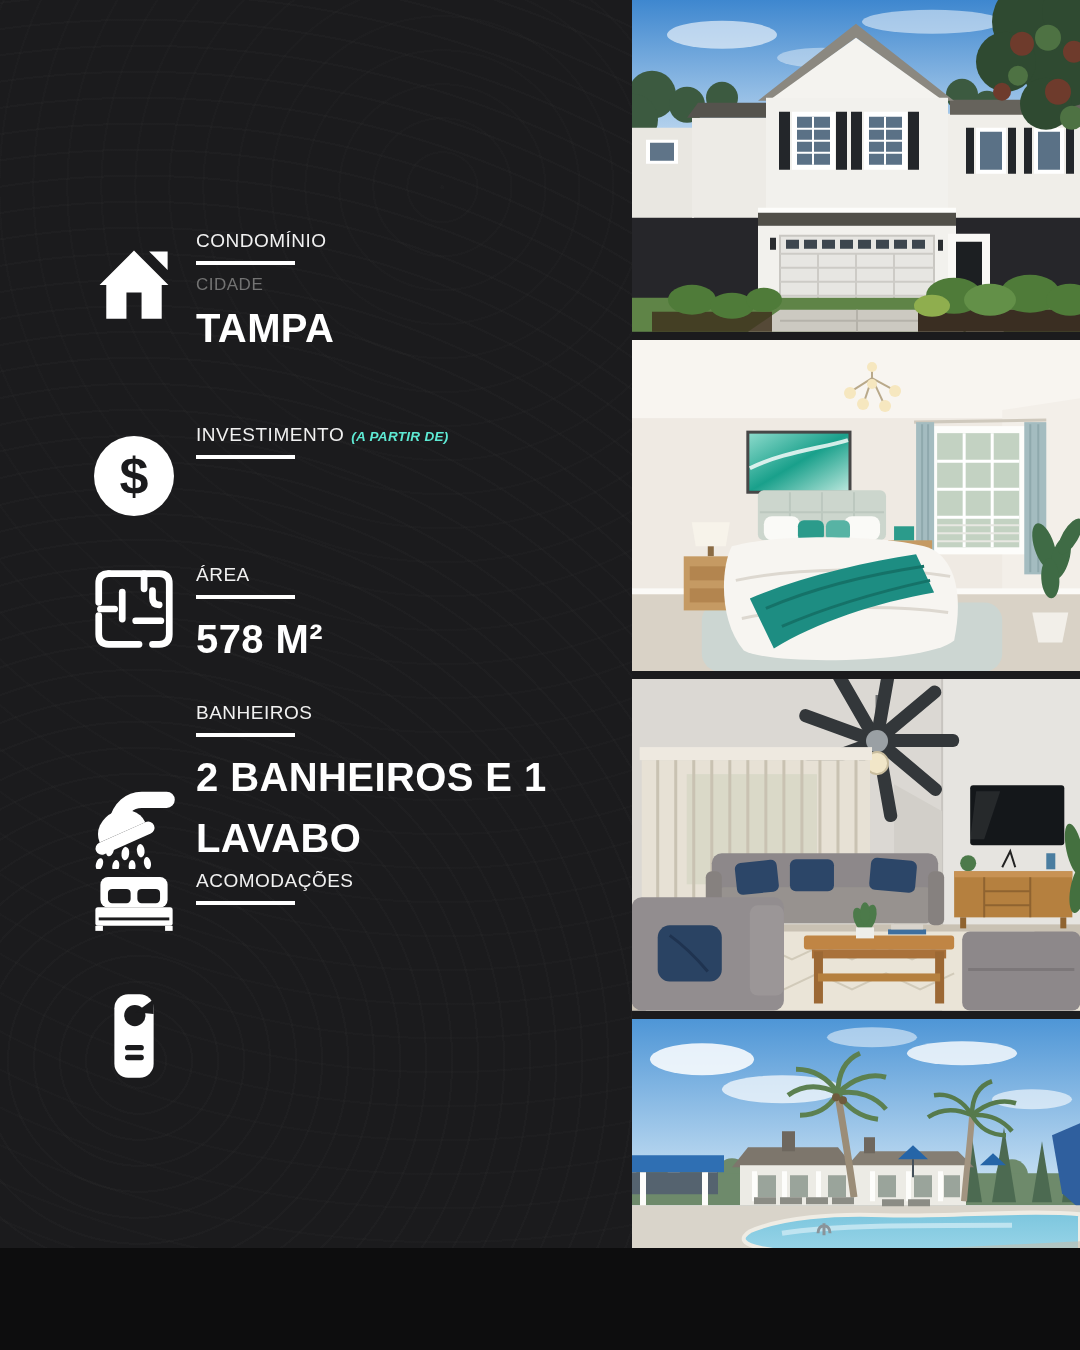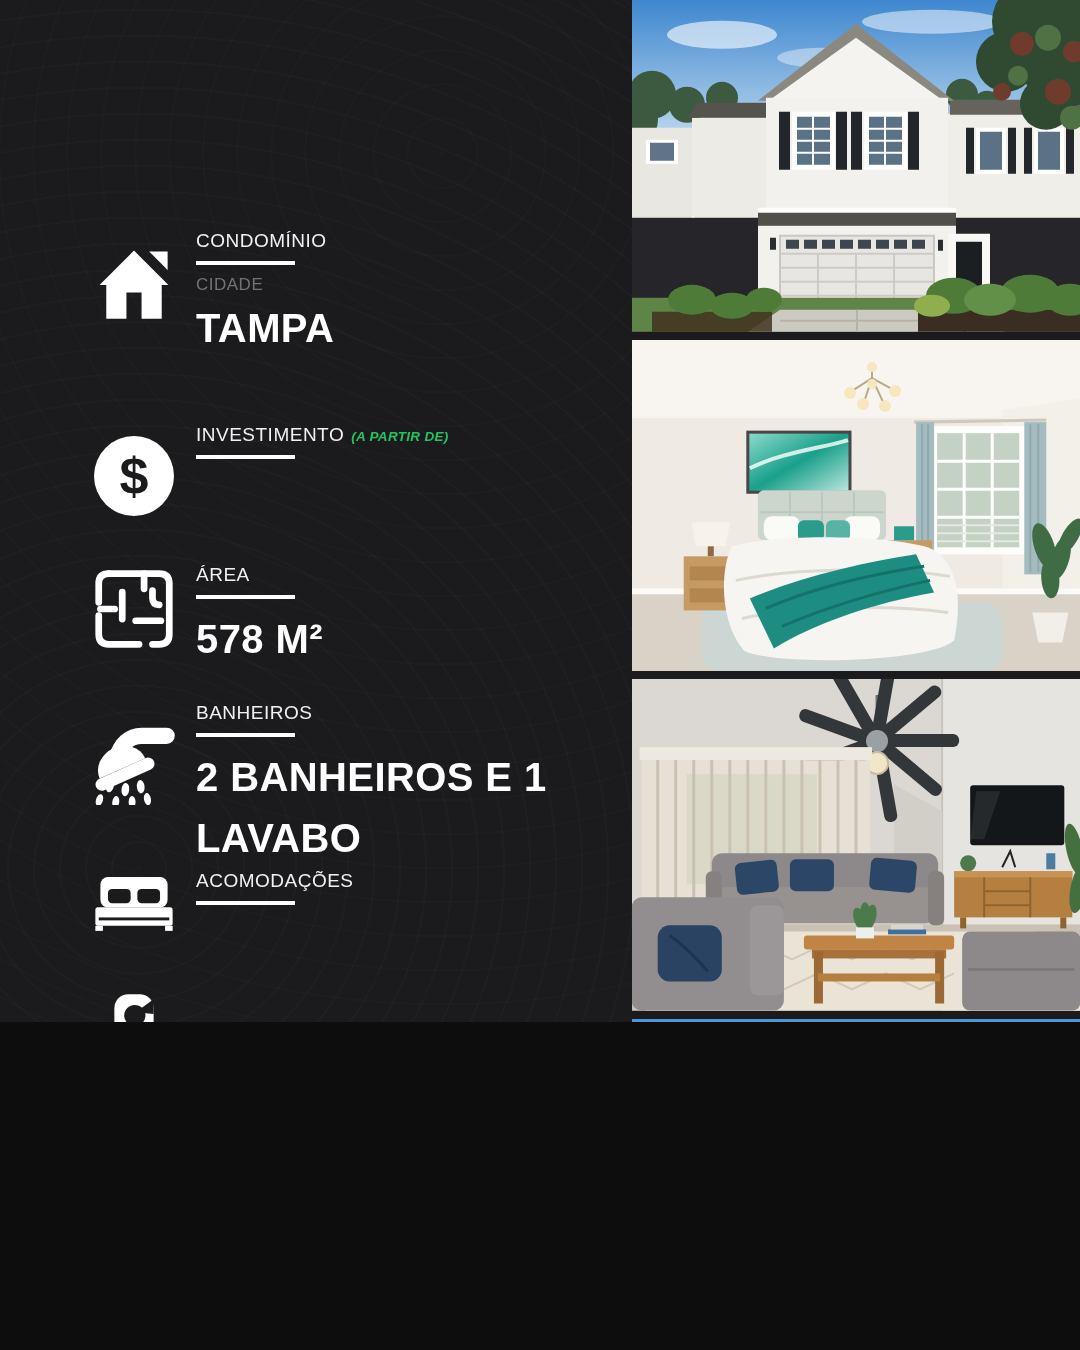--- a/index.html
+++ b/index.html
@@ -1,45 +1,45 @@
 <!DOCTYPE html>
 <html><head>
 <meta charset="utf-8">
 <style>
   html,body{margin:0;padding:0;background:#0d0d0e;}
   .poster{
-    position:relative;width:1080px;height:1022px;overflow:hidden;
+    position:relative;width:1080px;height:1248px;overflow:hidden;
     background:#1b1b1d;
     font-family:"Liberation Sans",sans-serif;
     -webkit-font-smoothing:antialiased;
   }
   
   .poster::before{
     content:"";position:absolute;inset:0;width:632px;
     background:
       repeating-radial-gradient(circle at 22% 85%, rgba(255,255,255,.014) 0 2px, transparent 2px 26px),
       repeating-radial-gradient(circle at 70% 15%, rgba(255,255,255,.010) 0 2px, transparent 2px 34px);
     pointer-events:none;
   }
 
   
   .row{position:absolute;left:84px;display:flex;align-items:flex-start;width:548px;}
   .icon-box{flex:0 0 100px;display:flex;justify-content:center;}
   .icon-box svg{display:block;}
   .txt{margin-left:12px;}
   .label-line{display:flex;align-items:baseline;}
   .label{font-size:19px;color:#f1f1f1;letter-spacing:.5px;}
-  .label-note{font-size:13.5px;font-style:italic;font-weight:700;color:#22c55e;margin-left:7px;letter-spacing:.3px;}
+  .label-note{font-size:13.5px;font-style:italic;font-weight:700;color:#5eead4;margin-left:7px;letter-spacing:.3px;}
   .rule{width:99px;height:4px;background:#ffffff;margin:9px 0 10px;}
   .sublabel{font-size:17px;color:#737373;letter-spacing:.5px;margin-bottom:3px;}
   .value{font-size:40px;font-weight:700;color:#ffffff;letter-spacing:.4px;line-height:1.52;}
   .row-condominio{top:230px;} .row-condominio .icon-box{margin-top:6px;}
   .row-investimento{top:424px;} .row-investimento .icon-box{margin-top:12px;}
   .row-area{top:564px;} .row-area .icon-box{margin-top:3px;}
-  .row-banheiros{top:702px;} .row-banheiros .icon-box{margin-top:3px;}
+  .row-banheiros{top:702px;align-items:flex-end;} .row-banheiros .icon-box{margin-top:3px;}
   .row-acomodacoes{top:870px;} .row-acomodacoes .icon-box{margin-top:7px;}
   .row-extras{top:986px;} .row-extras .icon-box{margin-top:5px;}
 
   
   .photos{position:absolute;left:632px;top:0;width:448px;height:1350px;
     display:flex;flex-direction:column;gap:8px;}
   .photo{flex:1;margin:0;overflow:hidden;background:#26262a;}
   .photo svg{width:100%;height:100%;display:block;}
 </style>
 </head>

